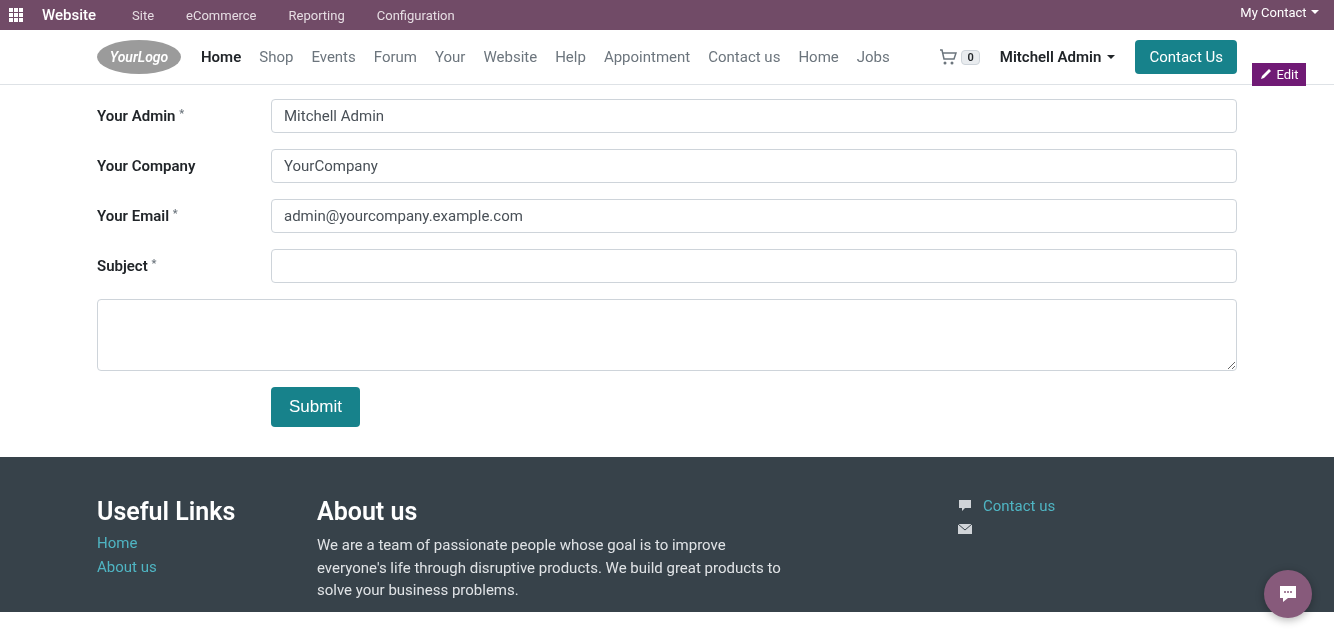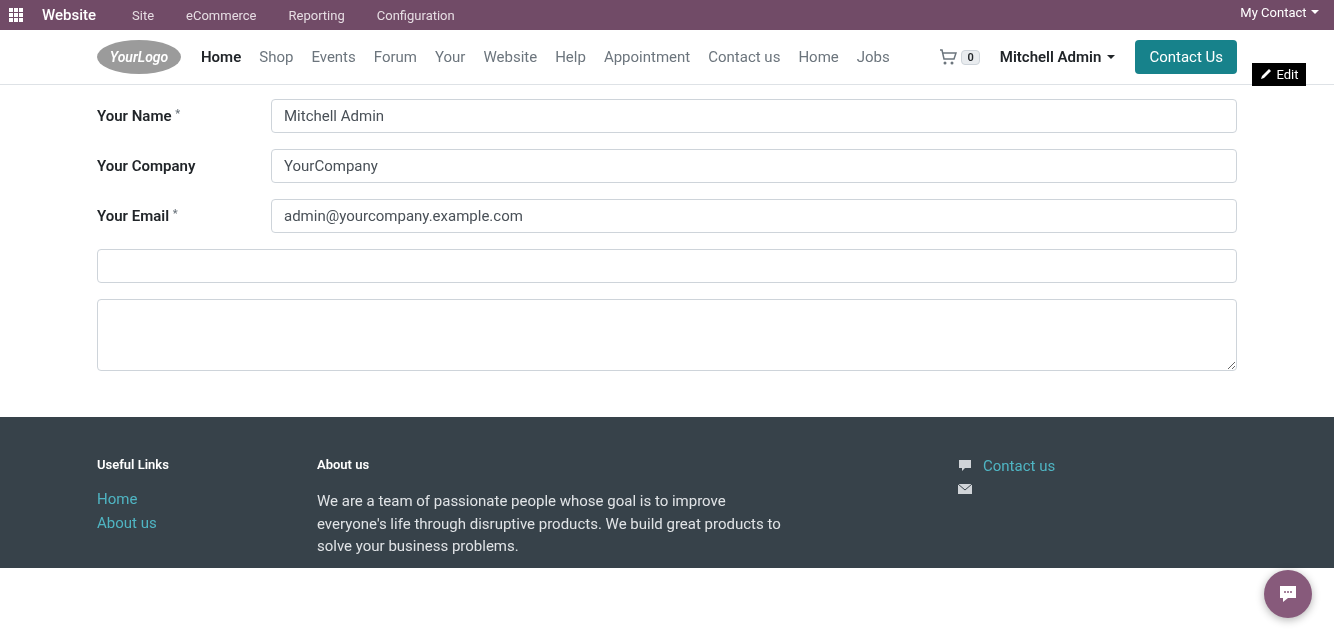--- a/index.html
+++ b/index.html
@@ -10,21 +10,21 @@
 .admin-left { display: flex; align-items: center; gap: 12px; }
 .apps-icon { display: inline-flex; width: 16px; height: 16px; margin-right: 6px; }
 .brand-name { font-weight: 500; font-size: 15px; margin-right: 14px; }
 .admin-menu-item { color: #e6dde3; padding: 0 10px; cursor: pointer; }
 .admin-right { margin-left: auto; display: flex; align-items: center; gap: 14px; flex-direction: column; }
 .publish-toggle { display: flex; align-items: center; gap: 6px; }
 .toggle-switch { width: 30px; height: 16px; background: #28a745; border-radius: 10px; position: relative; }
 .toggle-handle { position: absolute; right: 1px; top: 1px; width: 14px; height: 14px; background: #fff; border-radius: 50%; display: flex; align-items: center; justify-content: center; }
 .check-badge { width: 10px; height: 10px; color: #28a745; }
 .admin-item { display: flex; align-items: center; gap: 4px; cursor: pointer; color: #fff; }
-.edit-btn { background: #000000; padding: 4px 8px; display: flex; align-items: center; gap: 4px; }
+.edit-btn { background: #701a75; padding: 4px 8px; display: flex; align-items: center; gap: 4px; }
 
 
 .site-header { display: flex; align-items: center; padding: 10px 4px; border-bottom: 1px solid #dee2e6; }
 .site-header-inner { width: 1140px; margin: 0 auto; display: flex; align-items: center; }
 .logo-svg { width: 84px; height: 34px; margin-right: 20px; }
 .nav-links { display: flex; gap: 18px; }
 .nav-link { color: #6c757d; text-decoration: none; cursor: pointer; font-size: 15px; }
 .nav-link.active { color: #212529; font-weight: 600; }
 .header-right { margin-left: auto; display: flex; align-items: center; gap: 20px; }
 .cart { display: flex; align-items: center; gap: 4px; cursor: pointer; color: #6c757d; }
@@ -38,21 +38,21 @@
 .form-label { width: 174px; font-weight: 600; padding-top: 8px; font-size: 15px; }
 .req { color: #6c757d; font-size: 11px; vertical-align: top; }
 .form-input { flex: 1; padding: 7px 12px; border: 1px solid #ced4da; border-radius: 4px; font-size: 15px; color: #495057; background: #fff; font-family: inherit; }
 textarea.form-input { height: 72px; resize: both; }
 .submit-row { padding-left: 174px; }
 .submit-btn { background: #17828B; color: #fff; border: none; padding: 10px 18px; border-radius: 4px; font-size: 17px; cursor: pointer; }
 
 
 .footer { background: #37424A; color: #fff; padding: 40px 0 10px; }
 .footer-inner { width: 1140px; margin: 0 auto; display: flex; gap: 40px; }
-.footer-col h3 { font-size: 13px; font-weight: 600; margin-bottom: 18px; }
+.footer-col h3 { font-size: 25px; font-weight: 600; margin-bottom: 8px; }
 .footer-col.links { width: 180px; }
 .footer-col.about { width: 480px; }
 .footer-col.connect { margin-left: auto; width: 280px; }
 .footer-link { display: block; color: #4FB5C3; text-decoration: none; margin-bottom: 6px; font-size: 15px; cursor: pointer; }
 .footer-text { color: #e0e3e6; line-height: 1.5; font-size: 15px; }
 .connect-row { display: flex; align-items: center; gap: 10px; margin-bottom: 6px; color: #4FB5C3; font-size: 15px; }
 .connect-icon { width: 16px; color: #d0d4d8; }
 
 
 .chat-fab { position: fixed; right: 22px; bottom: 12px; width: 48px; height: 48px; border-radius: 50%; background: #875A7B; display: flex; align-items: center; justify-content: center; cursor: pointer; box-shadow: 0 2px 8px rgba(0,0,0,0.3); }
@@ -153,36 +153,40 @@
         <span>Mitchell Admin</span>
         <span class="caret-down"></span>
       </div>
       <div class="contact-btn">Contact Us</div>
     </div>
   </div>
 </div>
 
 <div class="form-container">
   <div class="form-row">
-    <div class="form-label"><span>Your Name</span> <span class="req">*</span></div>
+    <div class="form-label"><span>Your Admin</span> <span class="req">*</span></div>
     <input class="form-input" value="Mitchell Admin" style="">
   </div>
   <div class="form-row">
     <div class="form-label">Your Company</div>
     <input class="form-input" value="YourCompany" style="">
   </div>
   <div class="form-row">
     <div class="form-label"><span>Your Email</span> <span class="req">*</span></div>
     <input class="form-input" value="admin@yourcompany.example.com" style="">
   </div>
   <div class="form-row">
+    <div class="form-label"><span>Subject</span> <span class="req">*</span></div>
     <input class="form-input" value="" style="">
   </div>
   <div class="form-row">
     <textarea class="form-input" style=""></textarea>
+  </div>
+  <div class="submit-row">
+    <button class="submit-btn">Submit</button>
   </div>
 </div>
 
 <div class="footer">
   <div class="footer-inner">
     <div class="footer-col links">
       <h3>Useful Links</h3>
       <a class="footer-link">Home</a>
       <a class="footer-link">About us</a>
 

